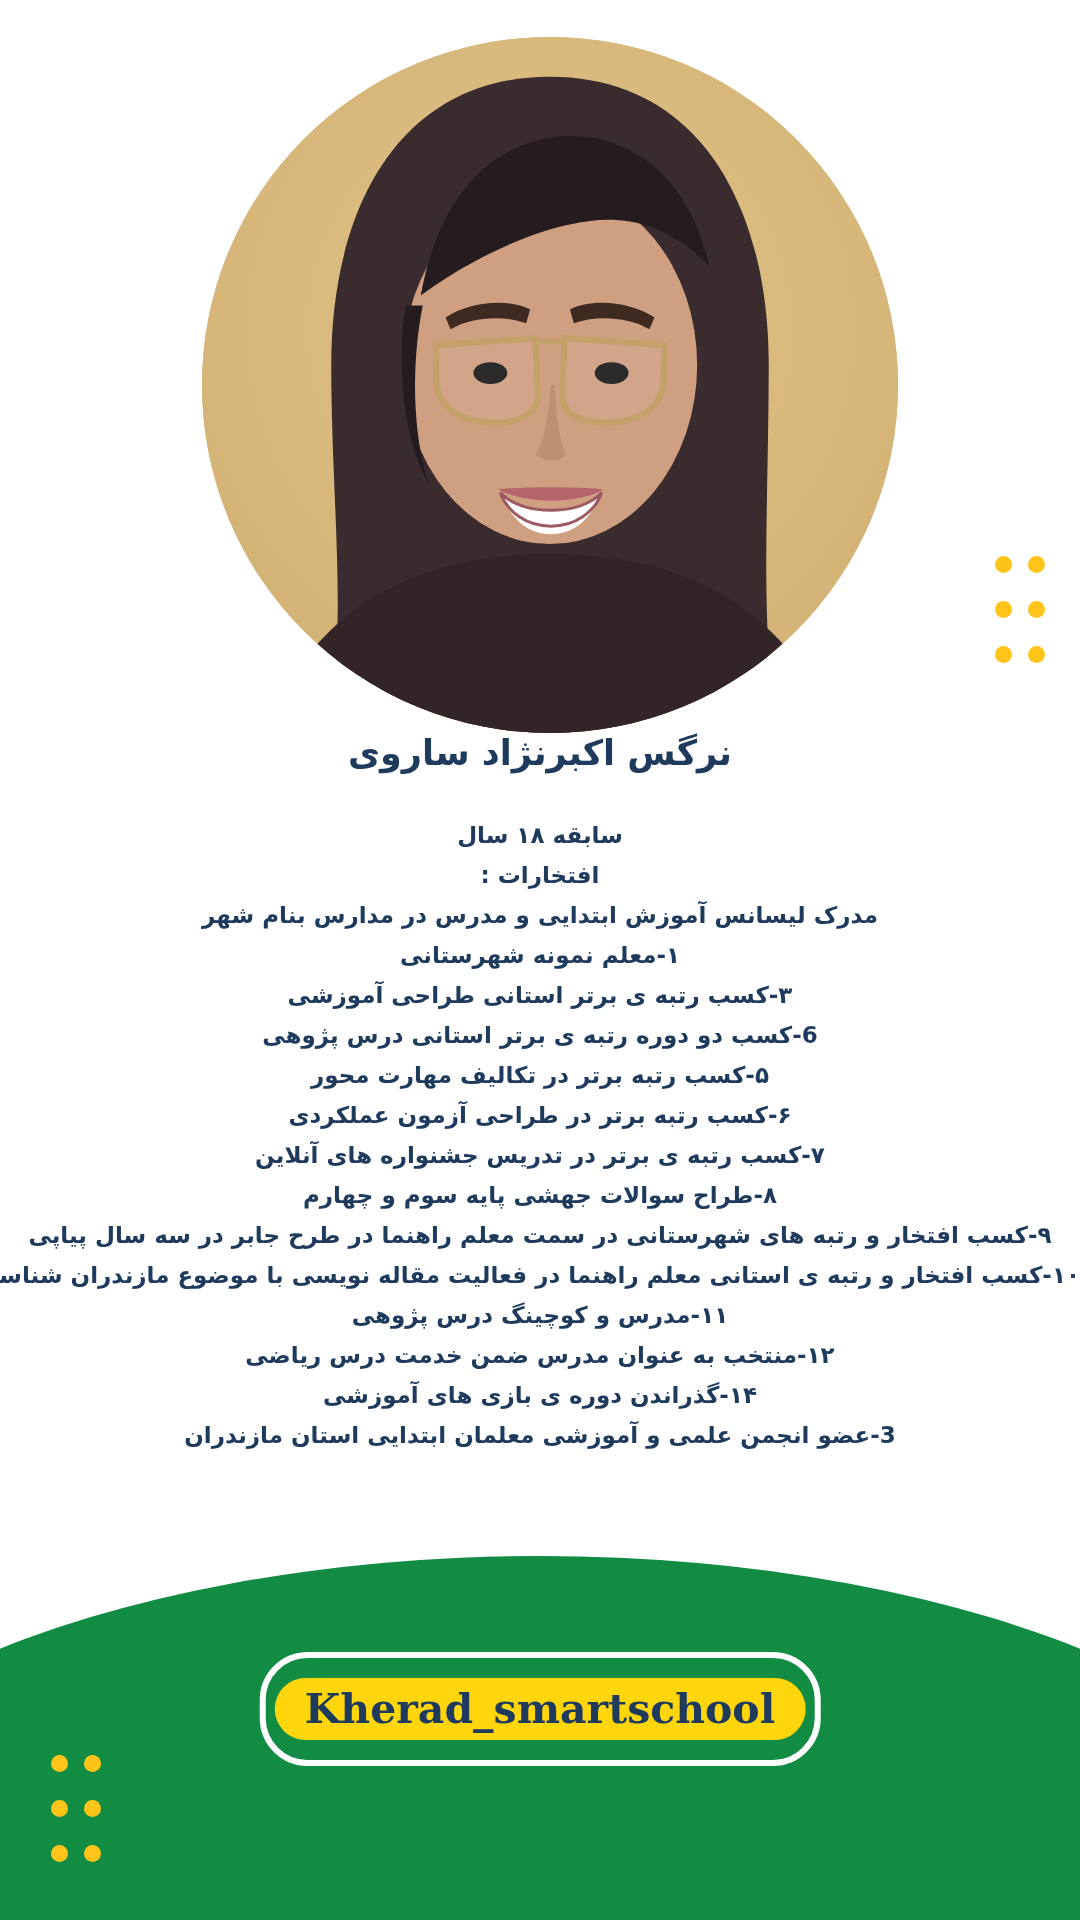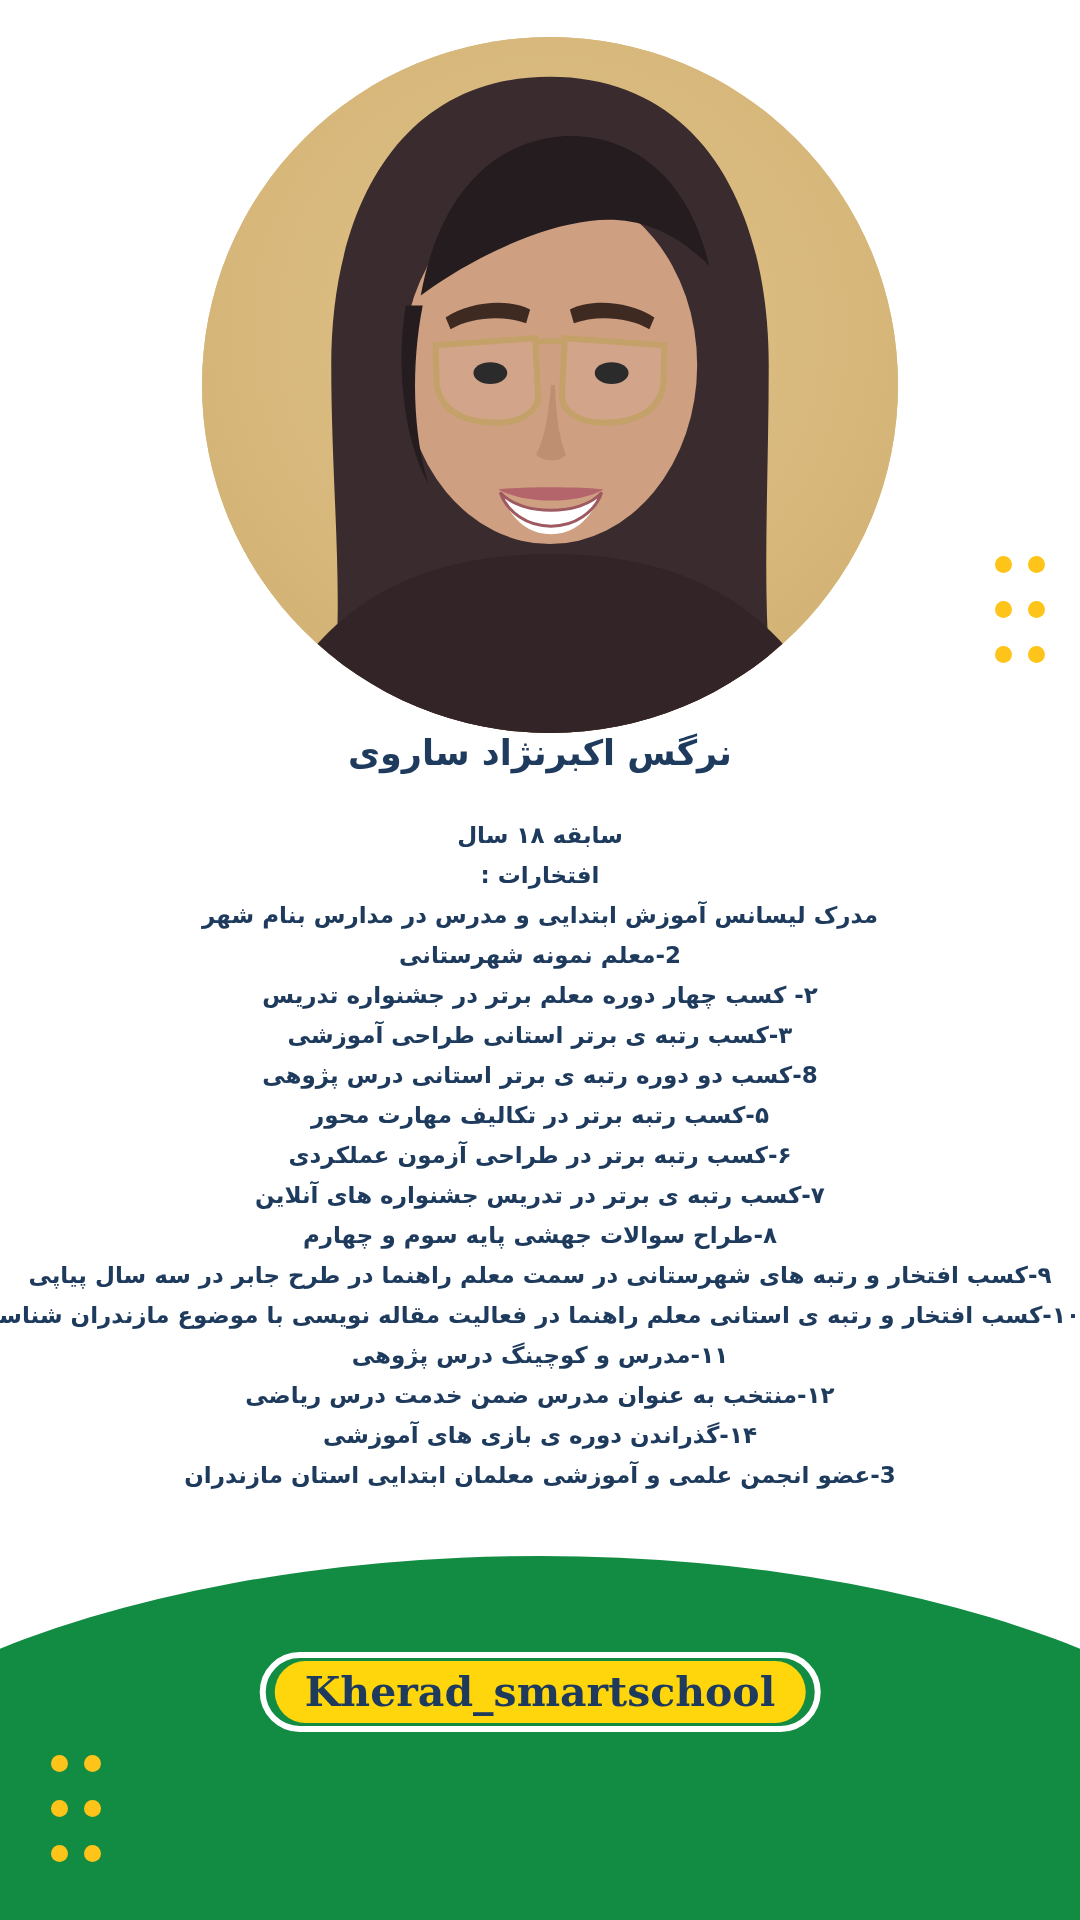--- a/index.html
+++ b/index.html
@@ -44,21 +44,21 @@
     position:absolute;bottom:0;left:-25%;
     width:150%;height:364px;
     background:#128c42;
     border-radius:50% 50% 0 0 / 100% 100% 0 0;
   }
 
   
   .badge-ring{
     position:absolute;top:1652px;left:50%;transform:translateX(-50%);
     border:6px solid #ffffff;border-radius:48px;
-    padding:3px 9px;background:transparent;z-index:6;
+    padding:20px 9px;background:transparent;z-index:6;
   }
   .badge-pill{
     background:#ffd60b;border-radius:36px;
     padding:7px 30px;
     font-family:"DejaVu Serif","Liberation Serif",serif;
     font-weight:bold;font-size:41px;color:#1e3b5e;
     letter-spacing:0px;white-space:nowrap;
   }
 </style>
 </head>
@@ -114,24 +114,23 @@
       <span></span>
   </div>
 
   <div class="name">نرگس اکبرنژاد ساروی</div>
 
   <div class="bio">
     <div>سابقه ۱۸ سال</div>
     <div>افتخارات :</div>
     <div>مدرک لیسانس آموزش ابتدایی و مدرس در مدارس بنام شهر</div>
     <div>
-        <div>2-معلم نمونه شهرستانی</div>
-        <div>۲- کسب چهار دوره معلم برتر در جشنواره تدریس</div>
+        <div>۱-معلم نمونه شهرستانی</div>
         <div>۳-کسب رتبه ی برتر استانی طراحی آموزشی</div>
-        <div>8-کسب دو دوره رتبه ی برتر استانی درس پژوهی</div>
+        <div>6-کسب دو دوره رتبه ی برتر استانی درس پژوهی</div>
         <div>۵-کسب رتبه برتر در تکالیف مهارت محور</div>
         <div>۶-کسب رتبه برتر در طراحی آزمون عملکردی</div>
         <div>۷-کسب رتبه ی برتر در تدریس جشنواره های آنلاین</div>
         <div>۸-طراح سوالات جهشی پایه سوم و چهارم</div>
         <div>۹-کسب افتخار و رتبه های شهرستانی در سمت معلم راهنما در طرح جابر در سه سال پیاپی</div>
         <div>۱۰-کسب افتخار و رتبه ی استانی معلم راهنما در فعالیت مقاله نویسی با موضوع مازندران شناسی</div>
         <div>۱۱-مدرس و کوچینگ درس پژوهی</div>
         <div>۱۲-منتخب به عنوان مدرس ضمن خدمت درس ریاضی</div>
         <div>۱۴-گذراندن دوره ی بازی های آموزشی</div>
         <div>3-عضو انجمن علمی و آموزشی معلمان ابتدایی استان مازندران</div>

